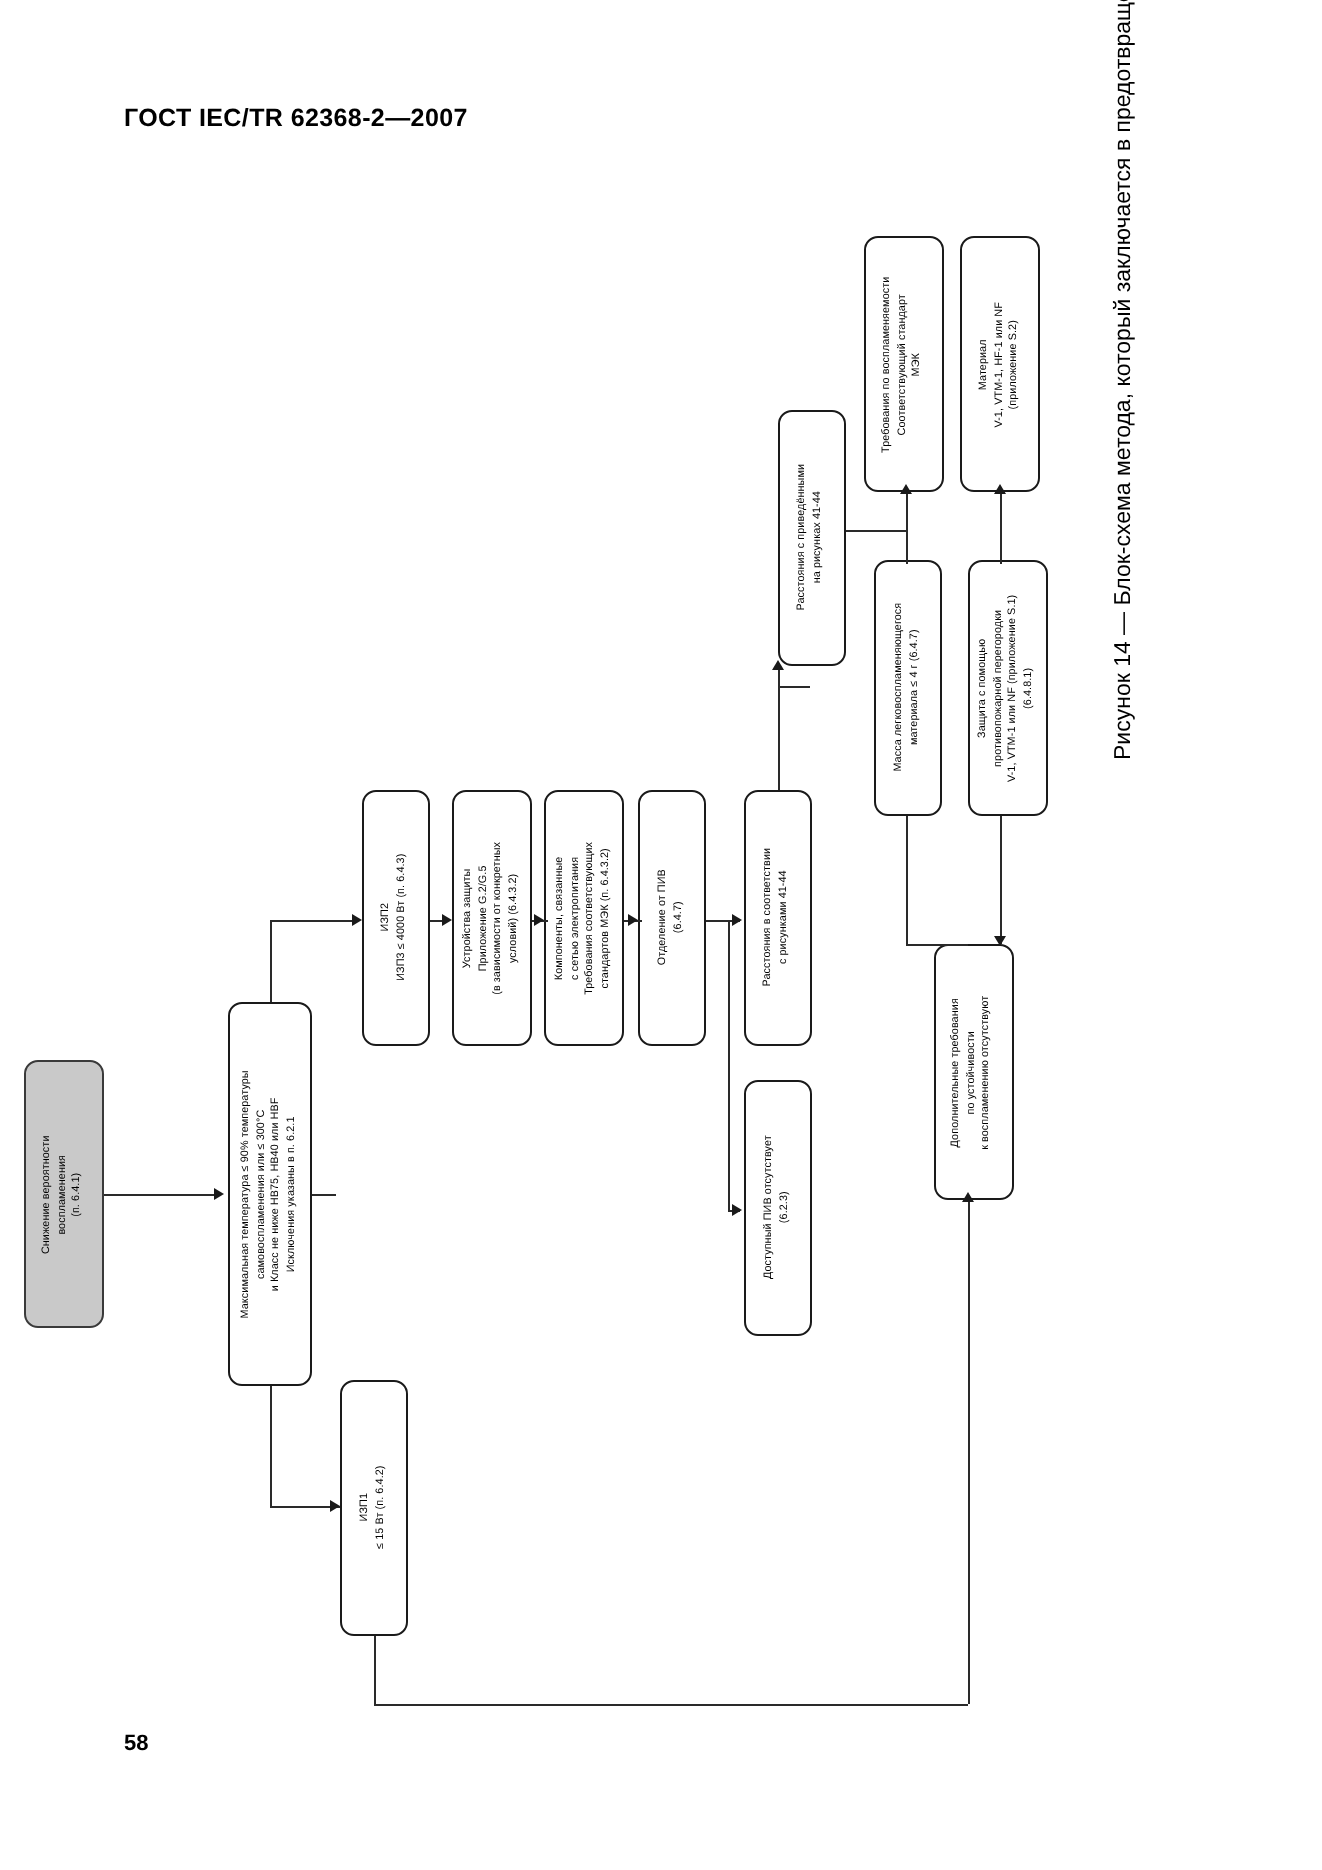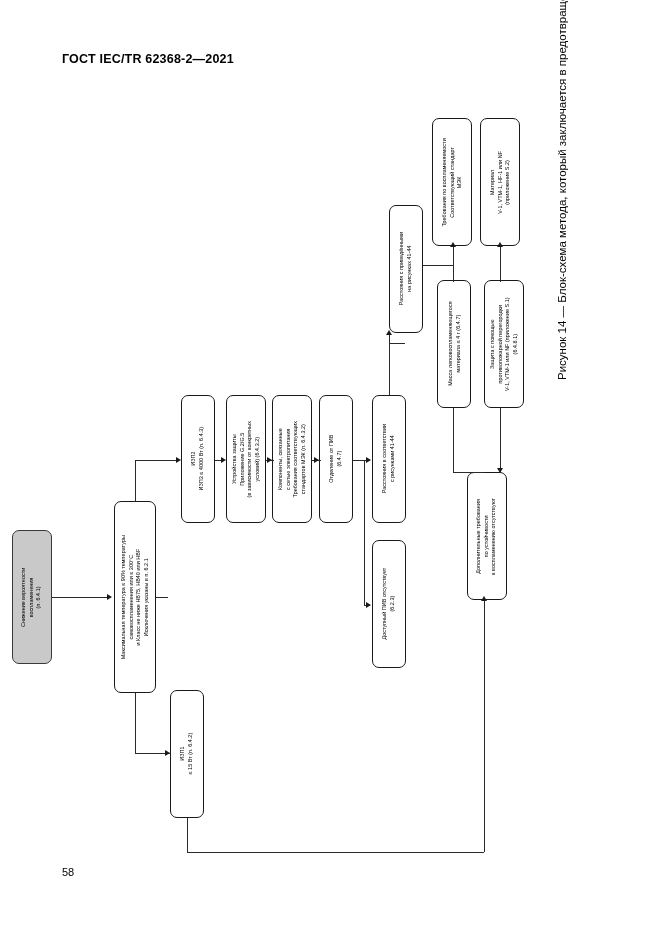--- a/index.html
+++ b/index.html
@@ -31,20 +31,21 @@
     font-weight: bold;
     letter-spacing: 0.2px;
     white-space: nowrap;
   }
 
   .page-number {
     position: absolute;
     left: 62px;
     top: 866px;
     font-size: 11px;
+    font-weight: bold;
   }
 
   
   .chart {
     position: absolute;
     left: 0;
     top: 90px;
     width: 600px;
     height: 730px;
   }
@@ -114,21 +115,21 @@
     transform: rotate(-90deg);
     white-space: nowrap;
     font-size: 11.5px;
   }
 </style>
 </head>
 <body>
 
 <div class="page">
 
-  <div class="header-std">ГОСТ IEC/TR 62368-2—2021</div>
+  <div class="header-std">ГОСТ IEC/TR 62368-2—2007</div>
 
   <div class="page-number">58</div>
 
   <div class="chart">
 
     <div class="node shaded" style="left:12px; top:440px; width:40px; height:134px;">
       <div class="txt">
         <span class="l">Снижение вероятности</span>
         <span class="l">воспламенения</span>
         <span class="l">(п. 6.4.1)</span>

